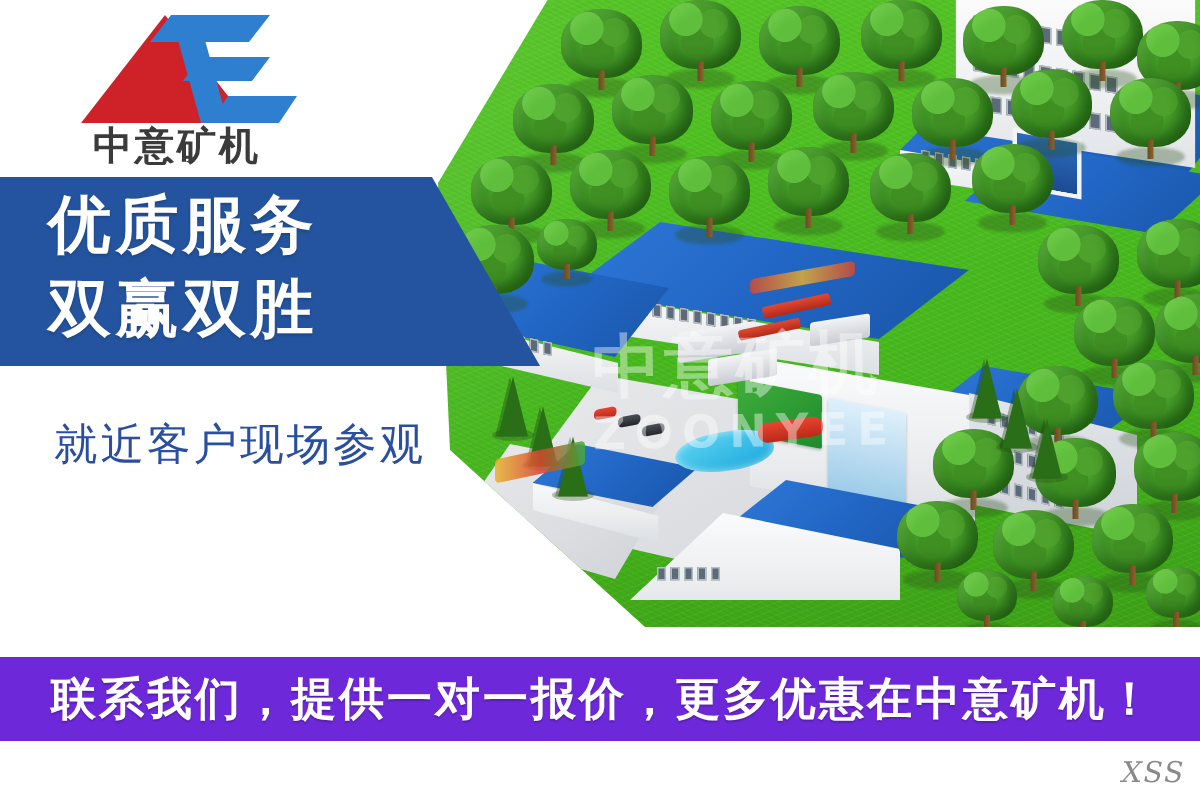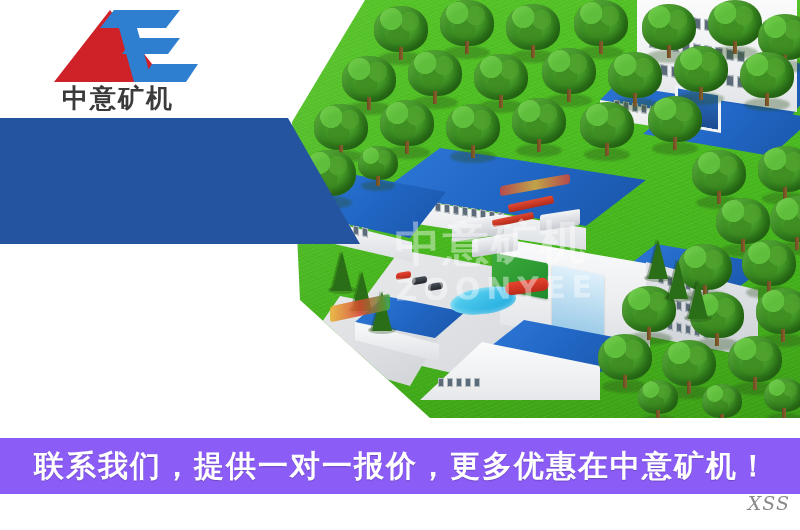--- a/index.html
+++ b/index.html
@@ -134,29 +134,29 @@
   .bullets{
     position:absolute;left:36px;top:272px;width:340px;
     color:#2a4fa0;font-size:29px;line-height:49px;letter-spacing:2px;font-weight:500;
     font-family:"DejaVu Sans","Liberation Sans",sans-serif;
   }
   .bullets div{white-space:nowrap;}
 
   
   .bottombar{
     position:absolute;left:0;bottom:36px;width:800px;height:56px;
-    background:#8b5cf6;display:flex;align-items:center;
+    background:#6d28d9;display:flex;align-items:center;
   }
   .bottombar .txt{
     margin-left:34px;color:#fff;font-weight:700;font-size:30px;letter-spacing:2px;
     font-family:"DejaVu Sans","Liberation Sans",sans-serif;white-space:nowrap;
     text-shadow:0 1px 1px rgba(0,0,0,.2);
   }
   .sig{
-    position:absolute;right:10px;bottom:16px;
+    position:absolute;right:10px;bottom:4px;
     font-family:"DejaVu Serif","Liberation Serif",serif;font-style:italic;
     font-size:19px;color:#8a8a8a;letter-spacing:1px;margin-left:44px;
   }
 </style>
 </head>
 <body>
 
 <div id="poster">
 
   <div class="scene">
@@ -595,23 +595,26 @@
           <polygon points="86,30 132,30 120,46 74,46" fill="#2f7fd0"></polygon>
           <polygon points="104,56 150,56 138,74 92,74" fill="#2f7fd0"></polygon>
           <polygon points="66,2 84,2 104,74 86,74" fill="#2f7fd0"></polygon>
         </svg>
       </div>
       <div class="logo-name">中意矿机</div>
     </div>
 
     <div class="headline-band"></div>
     <div class="headline">
+      <div>优质服务</div>
+      <div>双赢双胜</div>
     </div>
 
     <div class="bullets">
+      <div>就近客户现场参观</div>
     </div>
   </div>
 
   <div class="bottombar">
     <span class="txt">联系我们，提供一对一报价，更多优惠在中意矿机！</span>
   </div>
 
   <div class="sig">XSS</div>
 
 </div>

